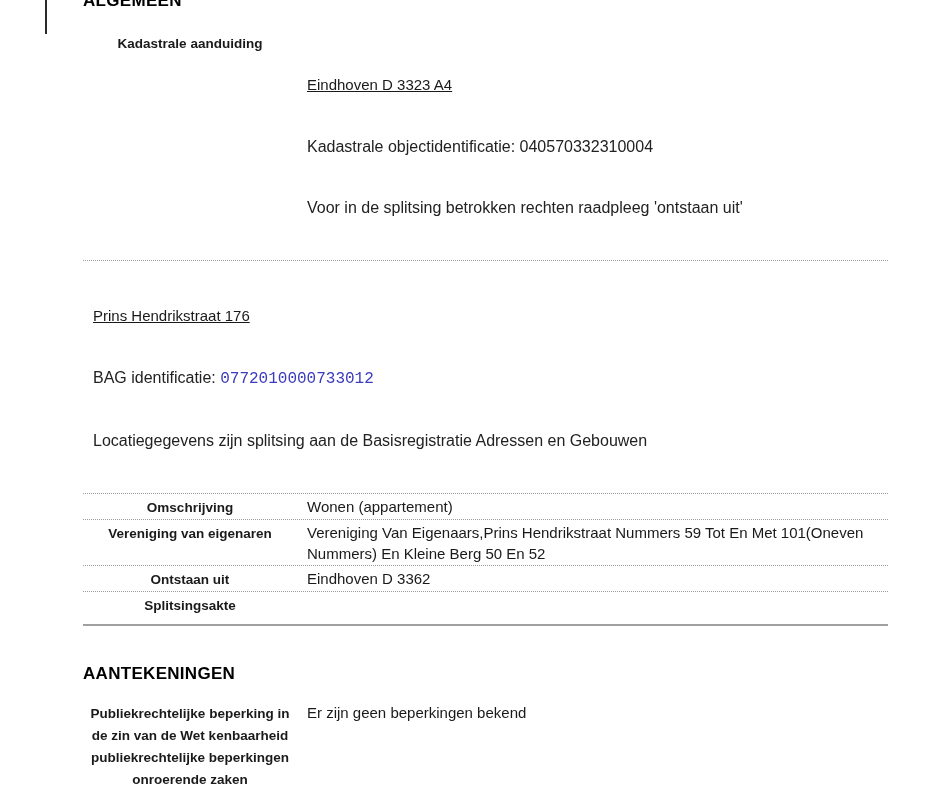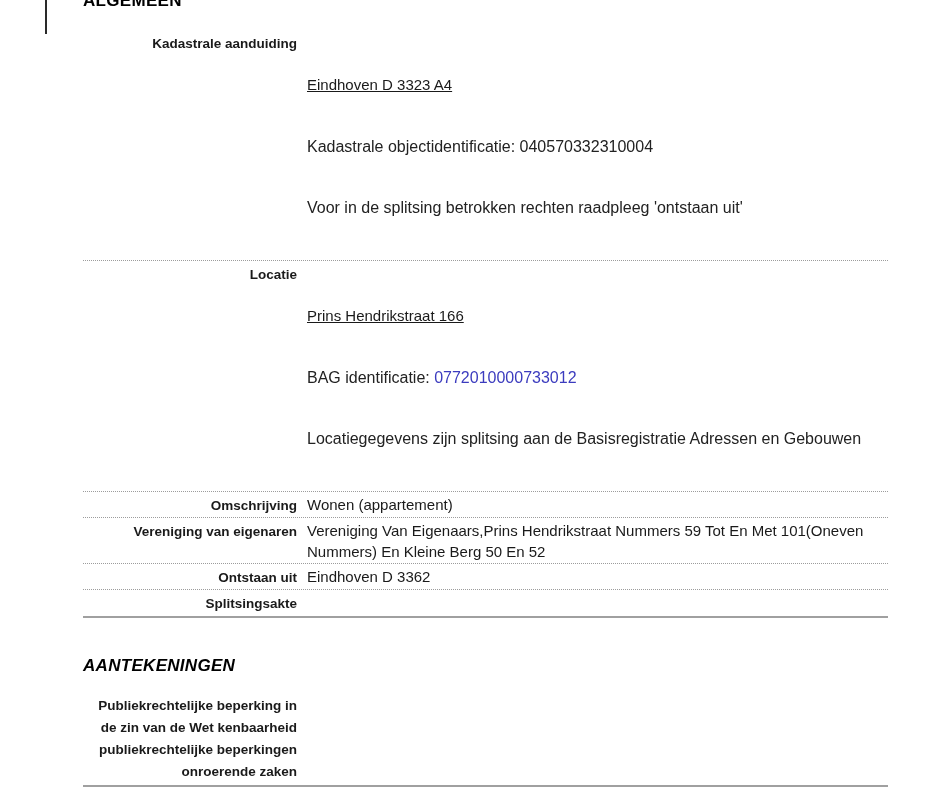--- a/index.html
+++ b/index.html
@@ -17,35 +17,35 @@
     width: 2px; height: 34px; background: #2a2a2a;
   }
   .content { position: absolute; left: 83px; top: 0; width: 805px; }
 
   .section-title {
     margin: 0;
     font-size: 17px; font-weight: bold; color: #000;
     letter-spacing: 0.3px; line-height: 20px;
   }
   #title-algemeen { margin-top: -9px; margin-bottom: 19px; }
-  #title-aantekeningen { margin-top: 38px; margin-bottom: 16px; font-style: italic; }
+  #title-aantekeningen { margin-top: 38px; margin-bottom: 16px; }
 
   .section { border-bottom: 2px solid #a0a0a0; }
 
   .row {
     display: flex;
     align-items: flex-start;
     border-bottom: 1px dotted #9c9c9c;
     padding: 2px 0 1px 0;
   }
-  .row.last { border-bottom: none; padding-bottom: 2px; }
+  .row.last { border-bottom: none; padding-bottom: 8px; }
 
   .lbl {
     width: 214px; flex: 0 0 214px;
-    text-align: right;
+    text-align: center;
     font-size: 13.5px; font-weight: bold;
     line-height: 21px;
     padding-top: 1px;
     color: #1a1a1a;
   }
   .lbl.tall { line-height: 22px; }
   .val {
     flex: 1 1 auto;
     margin-left: 10px;
     font-size: 15px; line-height: 21px;
@@ -54,20 +54,21 @@
   }
   .val .line { white-space: pre-wrap; text-decoration: underline; }
   .small {
     font-size: 16px; line-height: 19px;
     color: #222;
   }
   .link {
     color: #3b3bbe;
     text-decoration: none;
     cursor: pointer;
+    font-family: Liberation Mono, monospace;
   }
 </style>
 </head>
 <body>
 
 <div class="page">
   <div class="edge-artifact"></div>
 
   <div class="content">
 
@@ -78,23 +79,22 @@
       <div class="row">
         <div class="lbl">Kadastrale aanduiding</div>
         <div class="val">
           <div class="line">Eindhoven D 3323 A4</div>
           <div class="small">Kadastrale objectidentificatie: 040570332310004</div>
           <div class="small">Voor in de splitsing betrokken rechten raadpleeg 'ontstaan uit'</div>
         </div>
       </div>
 
       <div class="row">
-        <div class="lbl">Locatie</div>
         <div class="val">
-          <div class="line">Prins Hendrikstraat 166</div>
+          <div class="line">Prins Hendrikstraat 176</div>
           <div class="small"><span>BAG identificatie: </span><span class="link">0772010000733012</span></div>
           <div class="small">Locatiegegevens zijn splitsing aan de Basisregistratie Adressen en Gebouwen</div>
         </div>
       </div>
 
       <div class="row">
         <div class="lbl">Omschrijving</div>
         <div class="val">Wonen (appartement)</div>
       </div>
 
@@ -112,17 +112,18 @@
         <div class="lbl">Splitsingsakte</div>
       </div>
 
     </div>
 
     <h2 class="section-title" id="title-aantekeningen">AANTEKENINGEN</h2>
 
     <div class="section">
       <div class="row last">
         <div class="lbl tall">Publiekrechtelijke beperking in de zin van de Wet kenbaarheid publiekrechtelijke beperkingen onroerende zaken</div>
+        <div class="val">Er zijn geen beperkingen bekend</div>
       </div>
     </div>
 
   </div>
 </div>
 
 </body></html>

